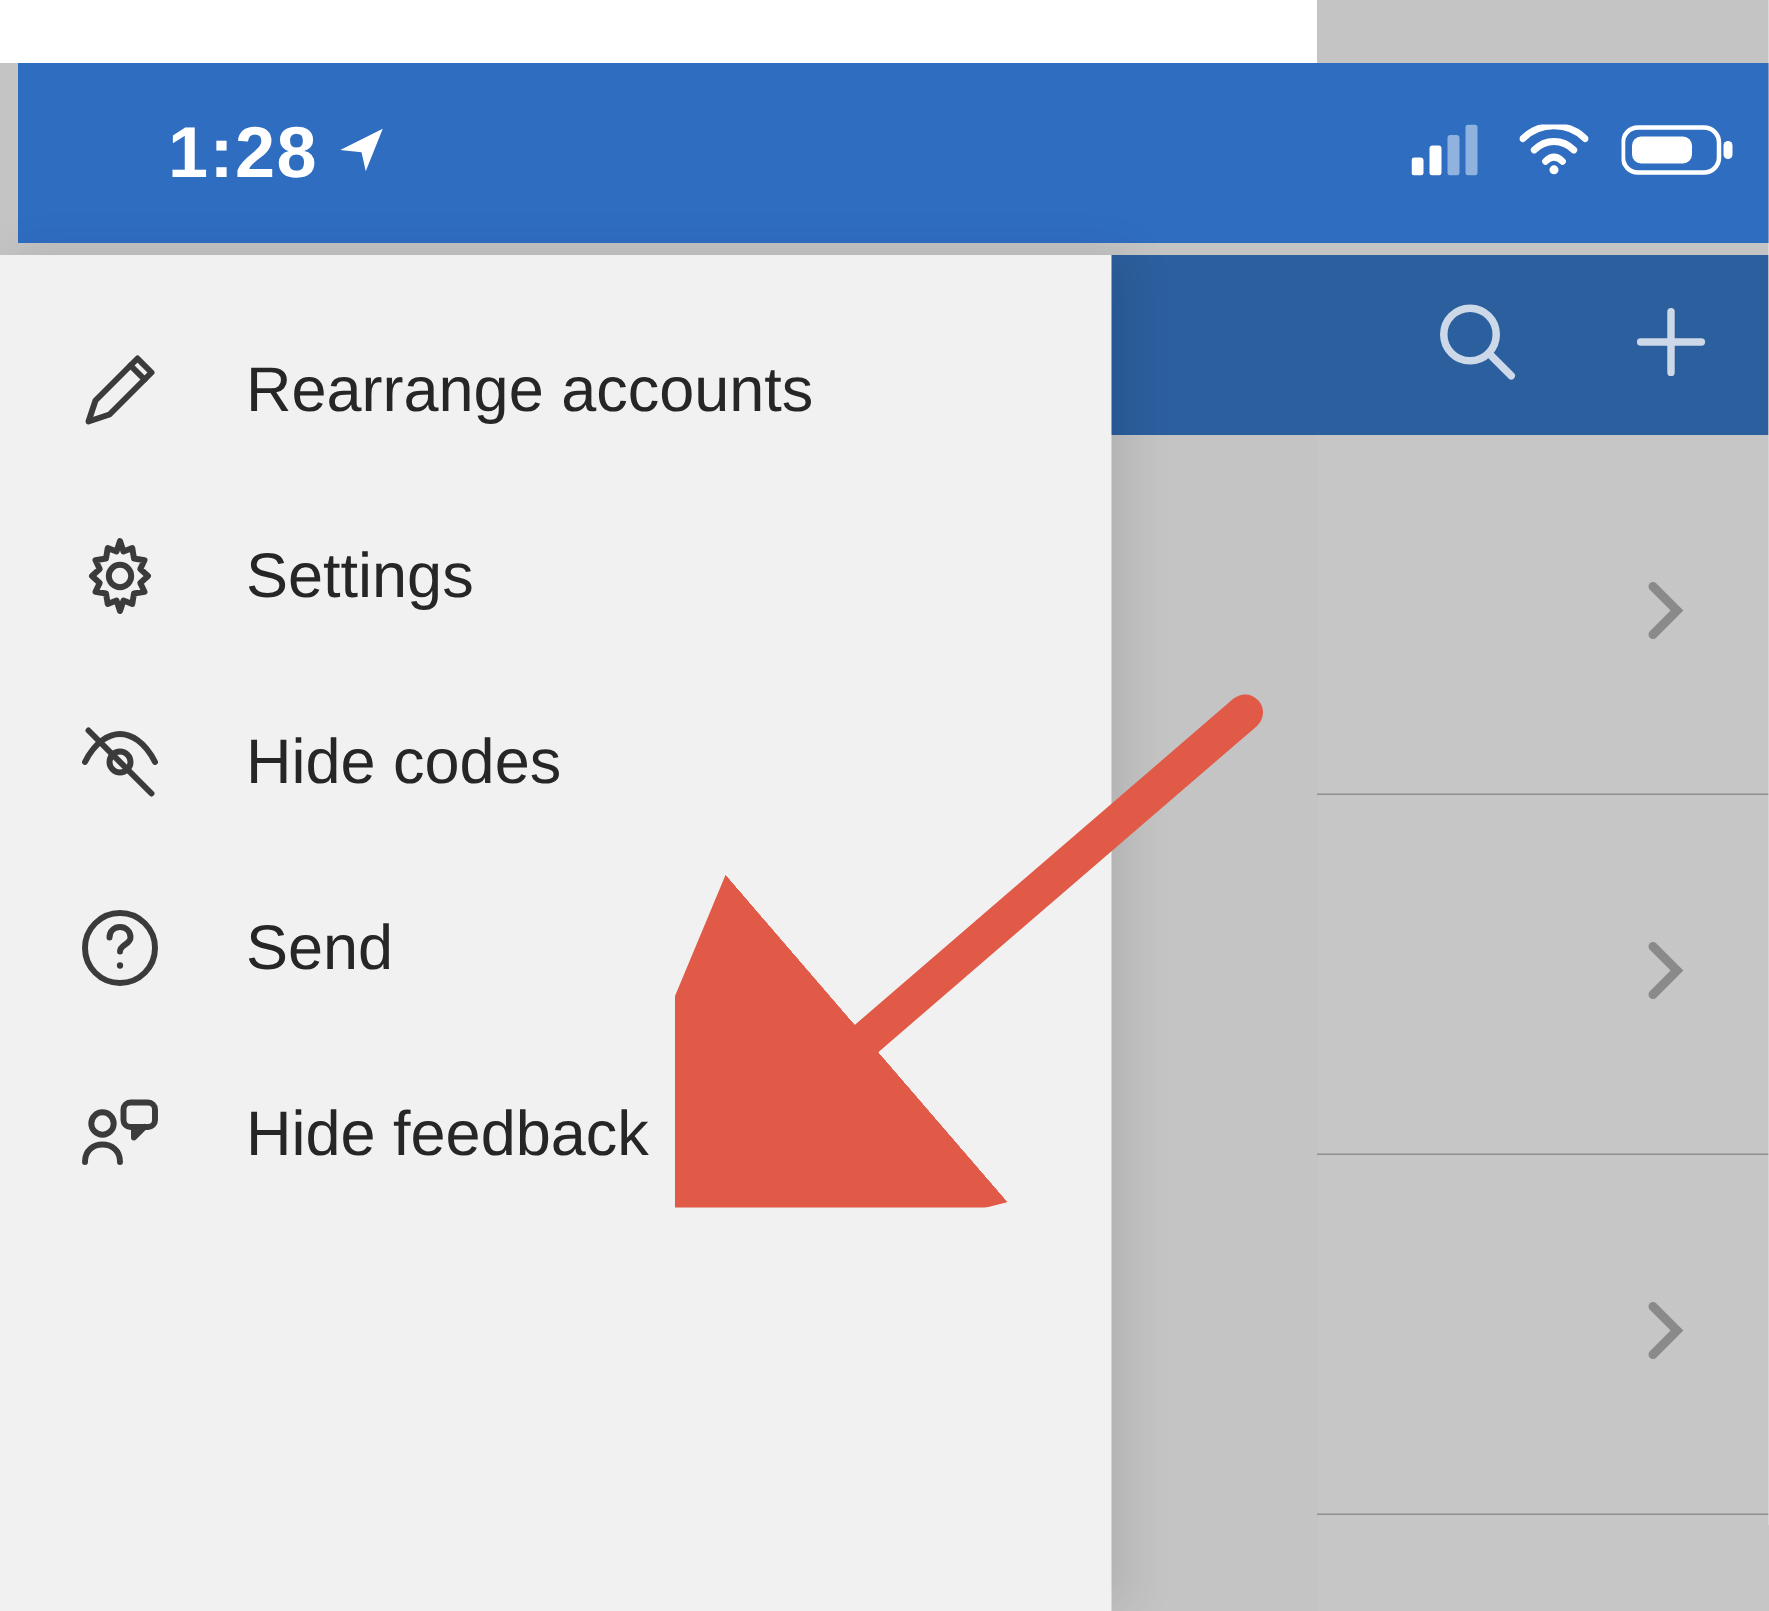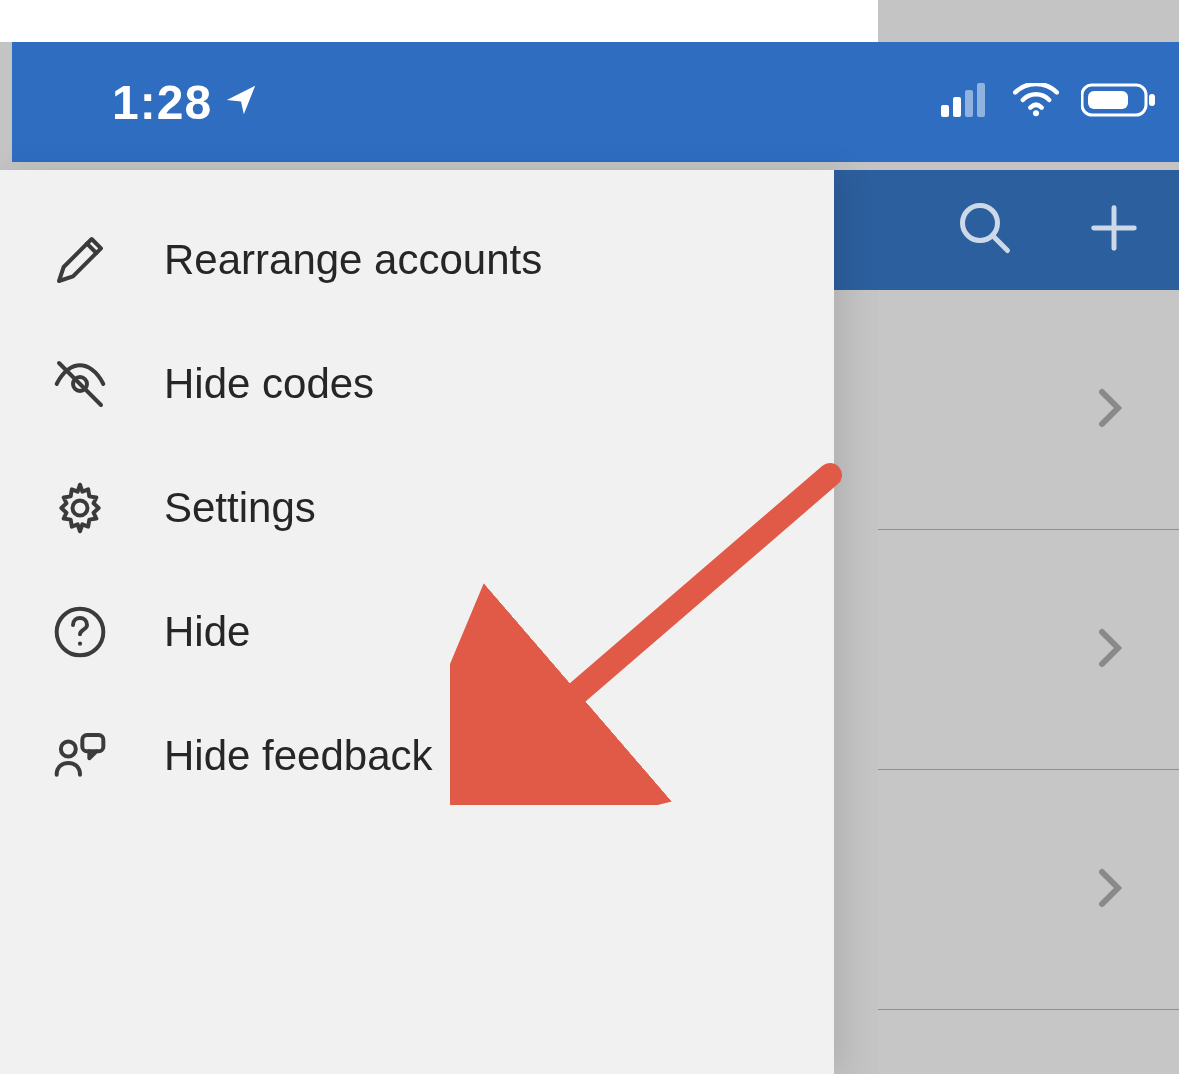--- a/index.html
+++ b/index.html
@@ -57,21 +57,21 @@
       height: 240px;
       border-bottom: 1px solid #8f8f8f;
       display: flex; align-items: center;
       justify-content: flex-end;
       padding-right: 56px;
     }
 
     .drawer {
       position: absolute;
       left: 0; top: 170px;
-      width: 834px; height: 904px;
+      width: 741px; height: 904px;
       background: #f1f1f1;
       box-shadow: 10px 0 30px rgba(0,0,0,.1);
     }
     .drawer-item {
       display: flex; align-items: center;
       padding: 32px 50px 32px 50px;
       gap: 54px;
       cursor: pointer;
     }
     .drawer-item:first-child { padding-top: 60px; }
@@ -174,47 +174,47 @@
         <path d="M3 21 L5 15 L17 3 L21 7 L9 19 Z"></path>
         <line x1="15" y1="5" x2="19" y2="9"></line>
       </svg>
     </span>
     <span class="item-label">Rearrange accounts</span>
   </div>
 
   <div class="drawer-item">
     <span class="icon-wrap">
       <svg width="56" height="56" viewBox="0 0 24 24" fill="none" stroke="#3b3b3b" stroke-width="1.7" stroke-linecap="round" stroke-linejoin="round">
+        <circle cx="12" cy="12" r="3.2"></circle>
+        <path d="M12 2 L13 5 L15.5 4 L16 7 L19 7.5 L17.8 10 L20 12 L17.8 14 L19 16.5 L16 17 L15.5 20 L13 19 L12 22 L11 19 L8.5 20 L8 17 L5 16.5 L6.2 14 L4 12 L6.2 10 L5 7.5 L8 7 L8.5 4 L11 5 Z"></path>
+      </svg>
+    </span>
+    <span class="item-label">Settings</span>
+  </div>
+
+  <div class="drawer-item">
+    <span class="icon-wrap">
+      <svg width="56" height="56" viewBox="0 0 24 24" fill="none" stroke="#3b3b3b" stroke-width="1.7" stroke-linecap="round" stroke-linejoin="round">
         <path d="M2 12 C5 6 9 4 12 4 C15 4 19 6 22 12"></path>
         <circle cx="12" cy="12" r="3"></circle>
         <line x1="3" y1="3" x2="21" y2="21"></line>
       </svg>
     </span>
     <span class="item-label">Hide codes</span>
   </div>
 
   <div class="drawer-item">
     <span class="icon-wrap">
       <svg width="56" height="56" viewBox="0 0 24 24" fill="none" stroke="#3b3b3b" stroke-width="1.7" stroke-linecap="round" stroke-linejoin="round">
-        <circle cx="12" cy="12" r="3.2"></circle>
-        <path d="M12 2 L13 5 L15.5 4 L16 7 L19 7.5 L17.8 10 L20 12 L17.8 14 L19 16.5 L16 17 L15.5 20 L13 19 L12 22 L11 19 L8.5 20 L8 17 L5 16.5 L6.2 14 L4 12 L6.2 10 L5 7.5 L8 7 L8.5 4 L11 5 Z"></path>
-      </svg>
-    </span>
-    <span class="item-label">Settings</span>
-  </div>
-
-  <div class="drawer-item">
-    <span class="icon-wrap">
-      <svg width="56" height="56" viewBox="0 0 24 24" fill="none" stroke="#3b3b3b" stroke-width="1.7" stroke-linecap="round" stroke-linejoin="round">
         <circle cx="12" cy="12" r="10"></circle>
         <path d="M9 9 C9 7 10.5 6 12 6 C13.5 6 15 7 15 9 C15 11 12 11 12 13"></path>
         <circle cx="12" cy="17" r="0.9" fill="#3b3b3b" stroke="none"></circle>
       </svg>
     </span>
-    <span class="item-label">Hide</span>
+    <span class="item-label">Send</span>
   </div>
 
   <div class="drawer-item">
     <span class="icon-wrap">
       <svg width="56" height="56" viewBox="0 0 24 24" fill="none" stroke="#3b3b3b" stroke-width="1.7" stroke-linecap="round" stroke-linejoin="round">
         <circle cx="7" cy="9" r="3.2"></circle>
         <path d="M2 20 C2 16.5 4.5 15 7 15 C9.5 15 12 16.5 12 20"></path>
         <rect x="13" y="3" width="9" height="7" rx="2"></rect>
         <path d="M16 10 L16 13 L19 10"></path>
       </svg>

